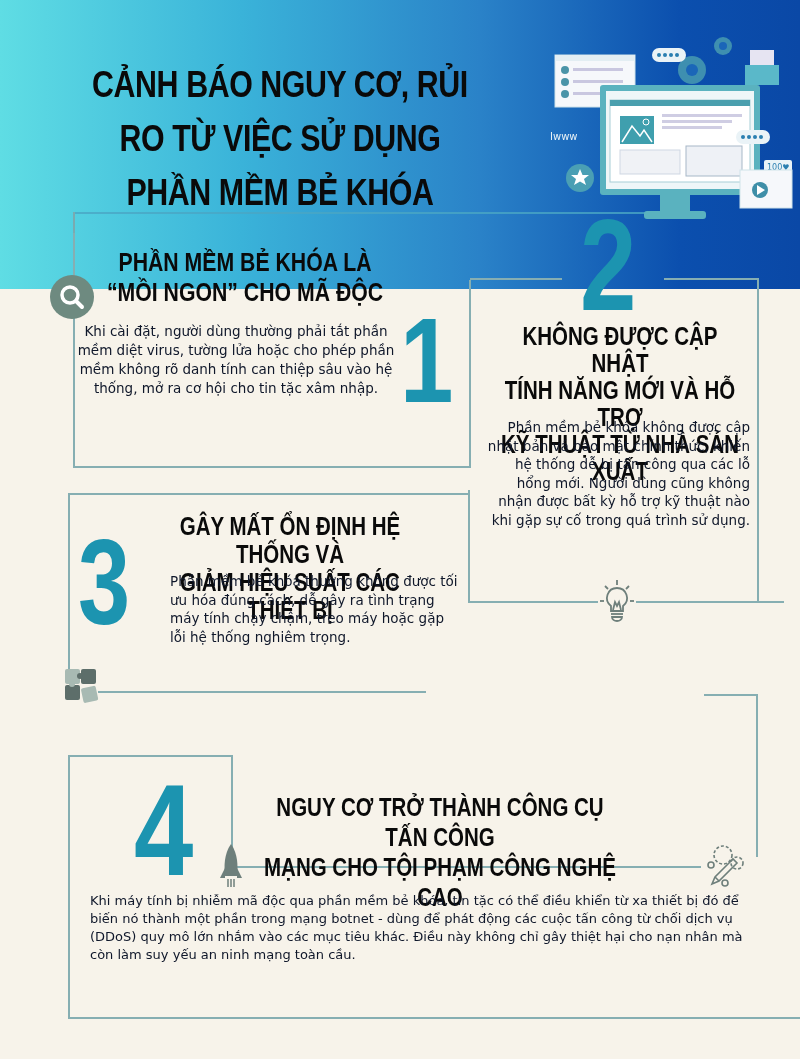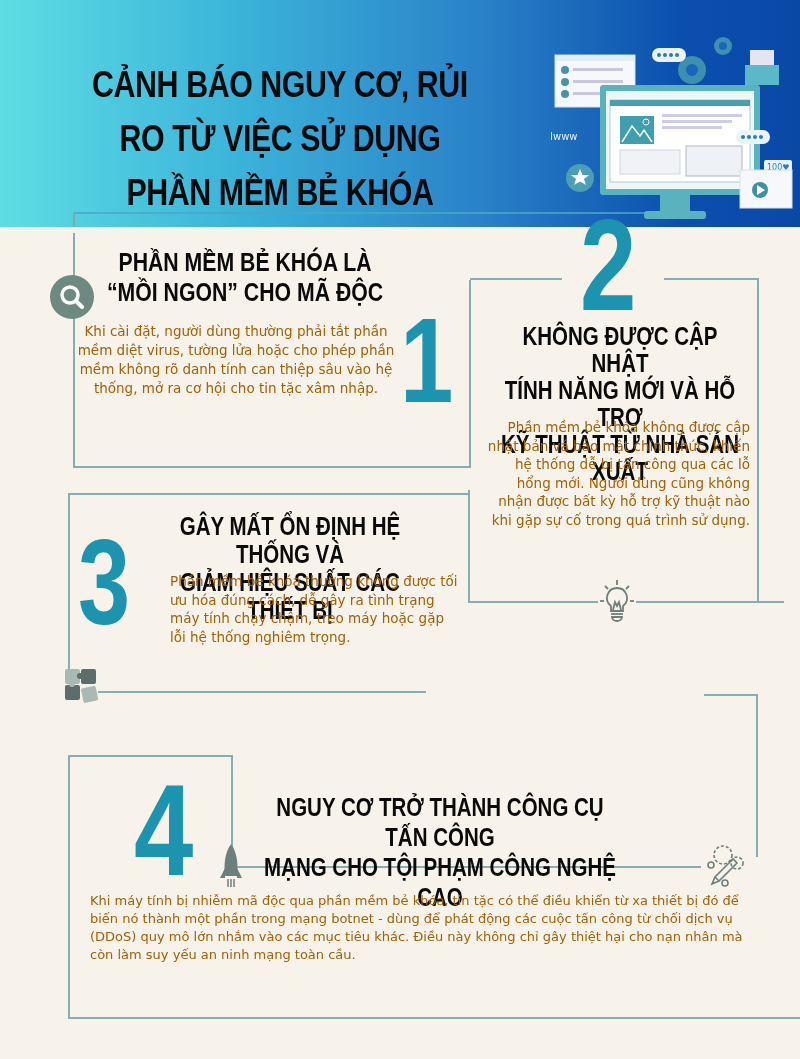--- a/index.html
+++ b/index.html
@@ -1,20 +1,20 @@
 <!DOCTYPE html>
 <html><head>
 <meta charset="utf-8">
 <style>
   * { margin: 0; padding: 0; box-sizing: border-box; }
   html, body { width: 800px; height: 1059px; overflow: hidden; }
   body { background: #f7f3ea; font-family: "DejaVu Sans", sans-serif; position: relative; }
 
   .header {
-    position: absolute; left: 0; top: 0; width: 800px; height: 227px;
+    position: absolute; left: 0; top: 0; width: 800px; height: 289px;
     background: linear-gradient(90deg, #5fdde4 0%, #3ab3d9 30%, #2a82c8 60%, #0b4fae 85%, #0a48a6 100%);
     overflow: hidden;
   }
   .header-title {
     position: absolute; left: 30px; top: 58px; width: 500px;
     text-align: center;
     font-family: "Liberation Sans", sans-serif; font-weight: 700;
     font-size: 37px; line-height: 54px; color: #0a0a0a;
     transform: scaleX(0.82); transform-origin: center top;
     letter-spacing: -0.5px;
@@ -36,21 +36,21 @@
     color: #1c94b0; transform-origin: left top;
   }
 
   .card-title {
     position: absolute; text-align: center;
     font-family: "Liberation Sans", sans-serif; font-weight: 700;
     color: #0a0a0a; transform-origin: center top;
   }
   .card-text {
     position: absolute; font-family: "DejaVu Sans", sans-serif;
-    color: #a16207; font-size: 13.5px; line-height: 19px;
+    color: #0f172a; font-size: 13.5px; line-height: 19px;
   }
 
   .icon { position: absolute; }
 </style>
 </head>
 <body>
 
 <div class="header">
   <div class="header-title">
     <div>CẢNH BÁO NGUY CƠ, RỦI</div>

